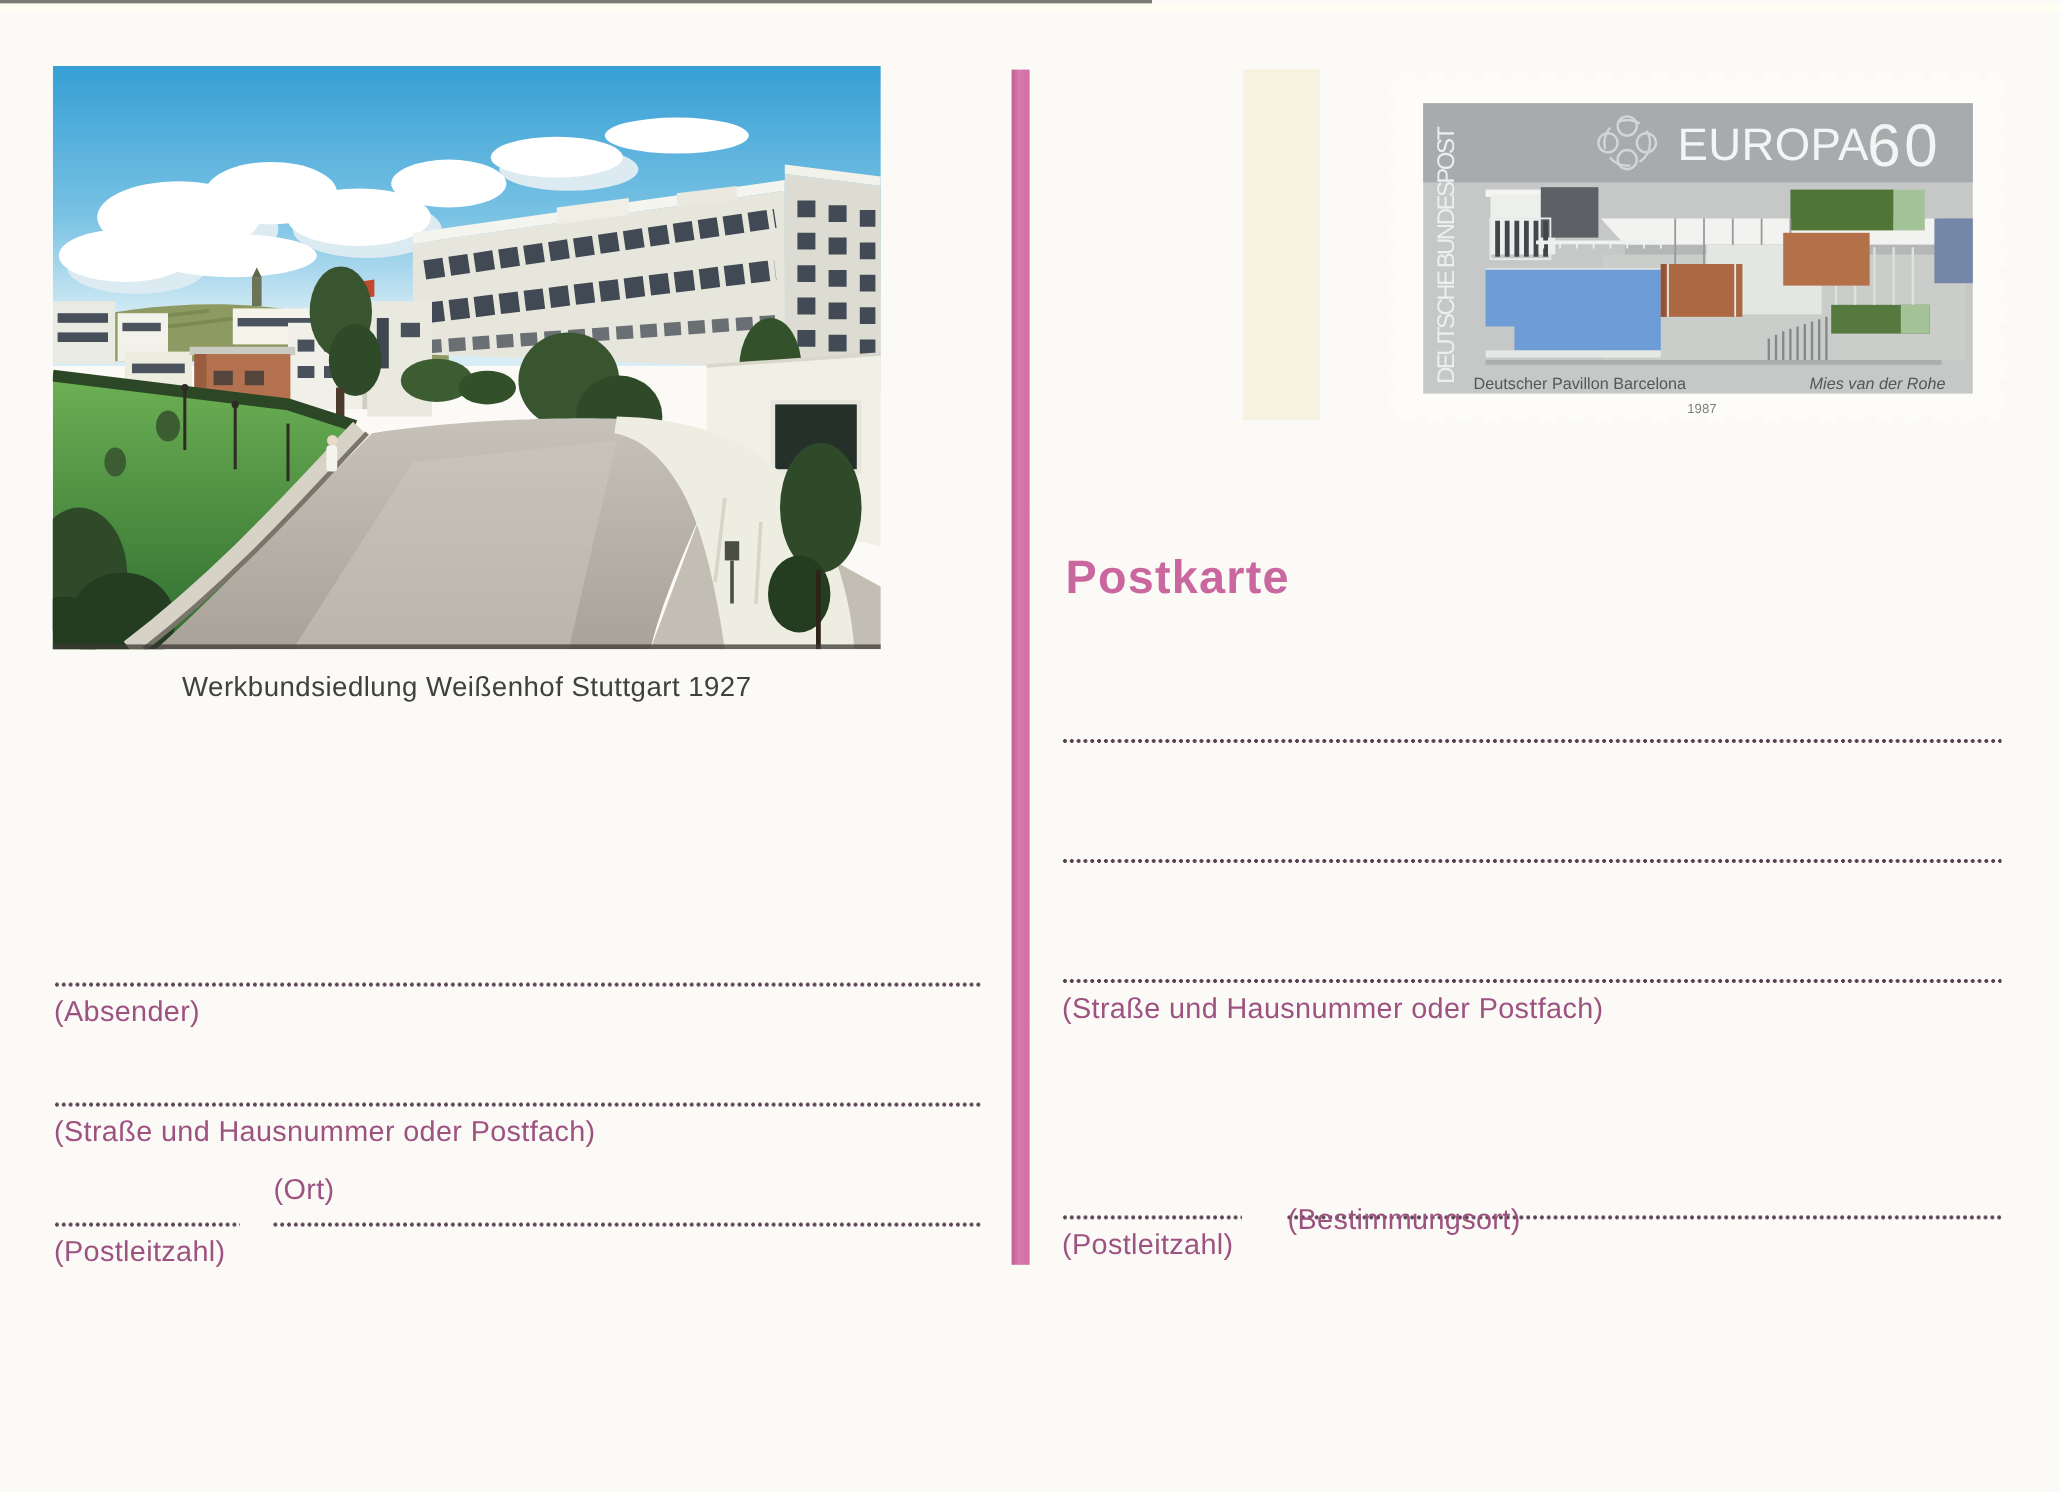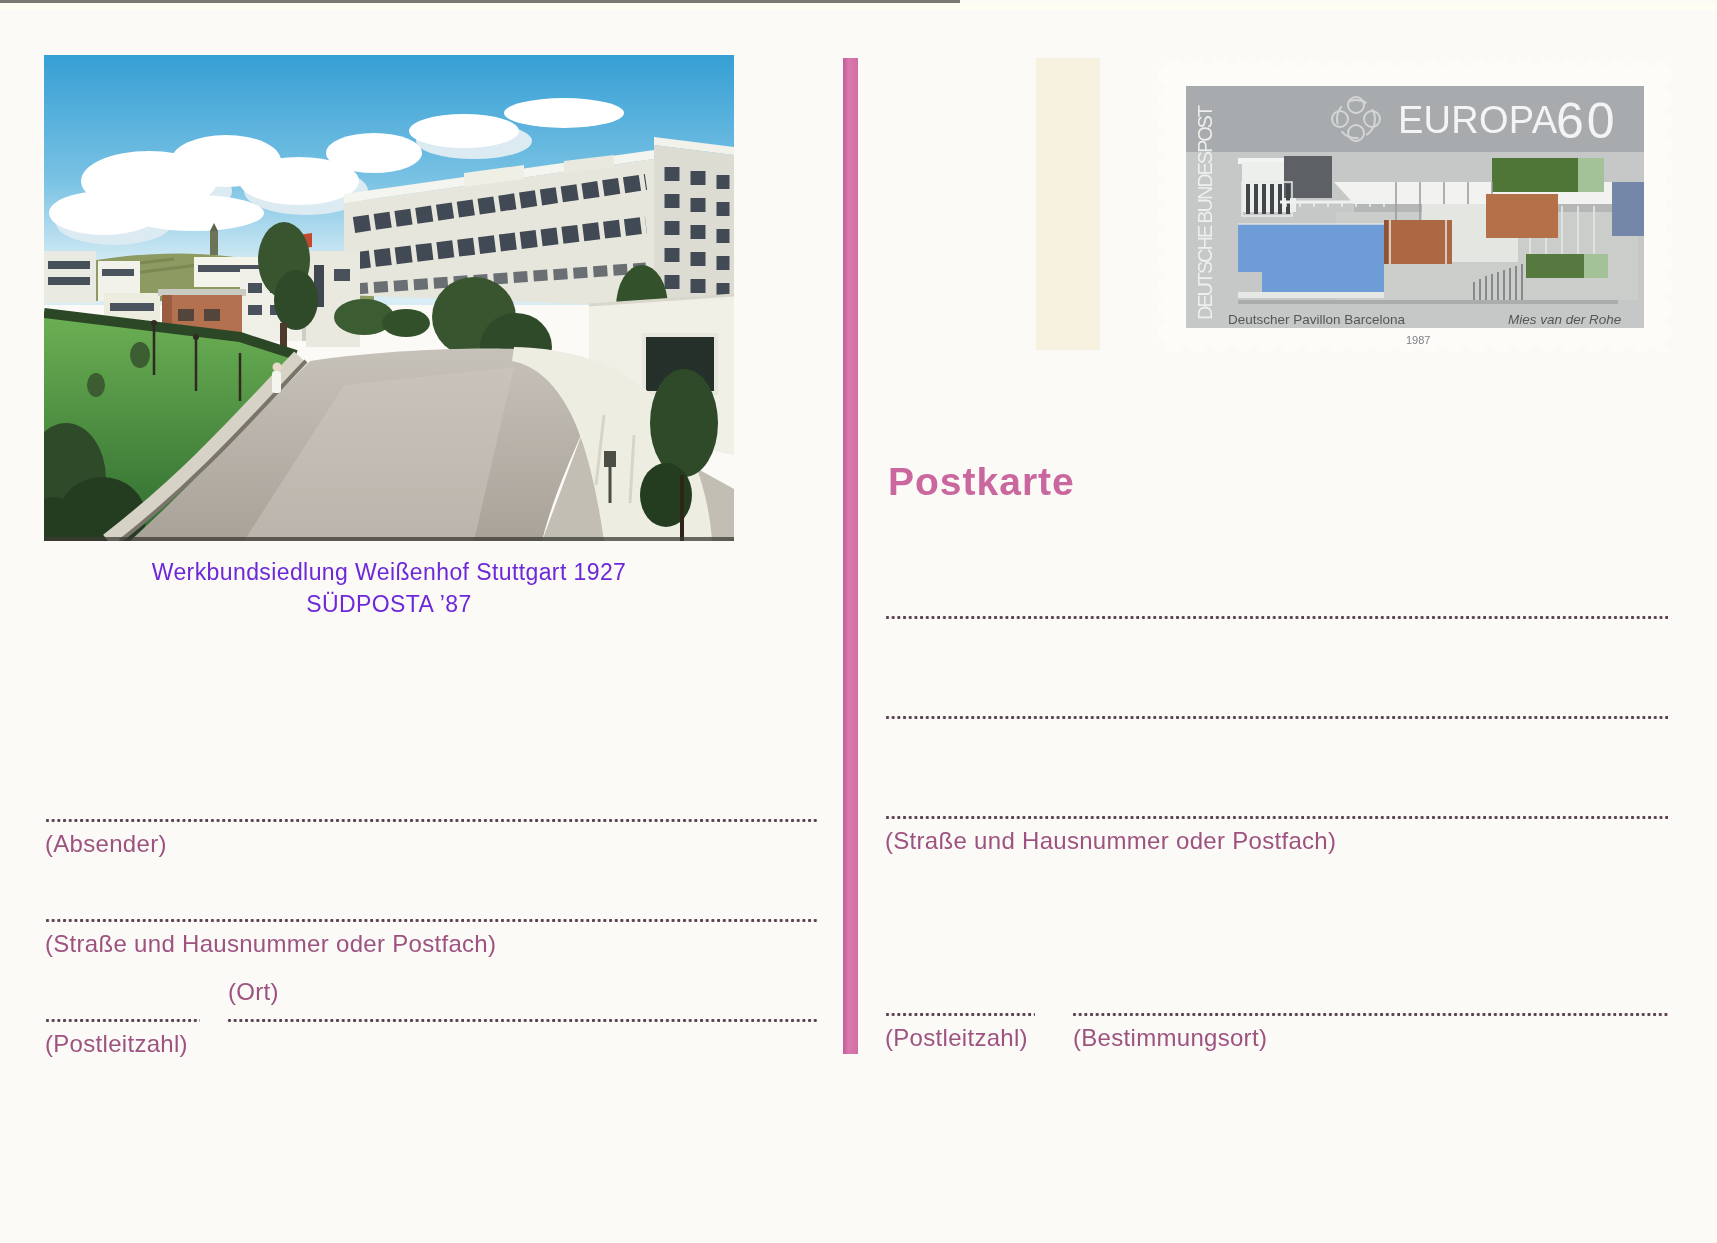--- a/index.html
+++ b/index.html
@@ -6,21 +6,21 @@
   .card{position:relative;width:1717px;height:1243px;background:#fbfaf6;overflow:hidden;
         font-family:"Liberation Sans",sans-serif;}
   .scan-topline{position:absolute;left:0;top:0;width:960px;height:3px;background:#26261f;opacity:.6;}
   .scan-topband{position:absolute;left:0;top:3px;width:100%;height:7px;background:#fffef3;}
 
   
   .photo{position:absolute;left:44px;top:55px;width:690px;height:486px;}
   .photo svg{display:block;width:100%;height:100%;}
 
   .caption{position:absolute;left:44px;top:556px;width:690px;text-align:center;
-           font-size:23px;line-height:32px;color:#6d28d9;letter-spacing:.4px;}
+           font-size:23px;line-height:32px;color:#404040;letter-spacing:.4px;}
 
   
   .divider{position:absolute;left:843px;top:58px;width:15px;height:996px;
            background:linear-gradient(90deg,#c05f97,#d979ae 40%,#d26fa5);}
   .postkarte{position:absolute;left:888px;top:460px;font-size:39px;font-weight:bold;
              color:#c9679e;letter-spacing:1px;}
 
   
   .dotline{position:absolute;height:5px;background-repeat:repeat-x;
            background-image:radial-gradient(circle at 2.5px 2.5px,#5a4153 1.35px,rgba(0,0,0,0) 1.85px);
@@ -192,21 +192,20 @@
         <circle cx="233" cy="312" r="4.5" fill="#e8d9c8"></circle>
         <rect x="228" y="316" width="9" height="22" rx="3" fill="#f5f5f0"></rect>
       </g>
 
       <rect x="0" y="482" width="690" height="4" fill="#3c3a33" opacity="0.75"></rect>
     </svg>
   </div>
 
   <div class="caption">
     <div>Werkbundsiedlung Weißenhof Stuttgart 1927</div>
-    <div>SÜDPOSTA ’87</div>
   </div>
 
   <div class="divider"></div>
   <div class="postkarte">Postkarte</div>
 
   <div class="lumi-strip"></div>
   <div class="stamp">
     <svg viewBox="0 0 514 292">
       <rect x="0" y="0" width="514" height="292" fill="#fdfcf8"></rect>
       <g transform="translate(28,26)">
@@ -279,14 +278,14 @@
 
   <div class="dotline" style="left:885px;top:615px;width:783px;"></div>
   <div class="dotline" style="left:885px;top:715px;width:783px;"></div>
 
   <div class="dotline" style="left:885px;top:815px;width:783px;"></div>
   <div class="addr-label" style="left:885px;top:827px;">(Straße und Hausnummer oder Postfach)</div>
 
   <div class="dotline" style="left:885px;top:1012px;width:150px;"></div>
   <div class="dotline" style="left:1072px;top:1012px;width:596px;"></div>
   <div class="addr-label" style="left:885px;top:1024px;">(Postleitzahl)</div>
-  <div class="addr-label" style="left:1073px;top:1024px;">(Bestimmungsort)</div>
+  <div class="addr-label" style="left:1073px;top:1003px;">(Bestimmungsort)</div>
 </div>
 
 </body></html>

